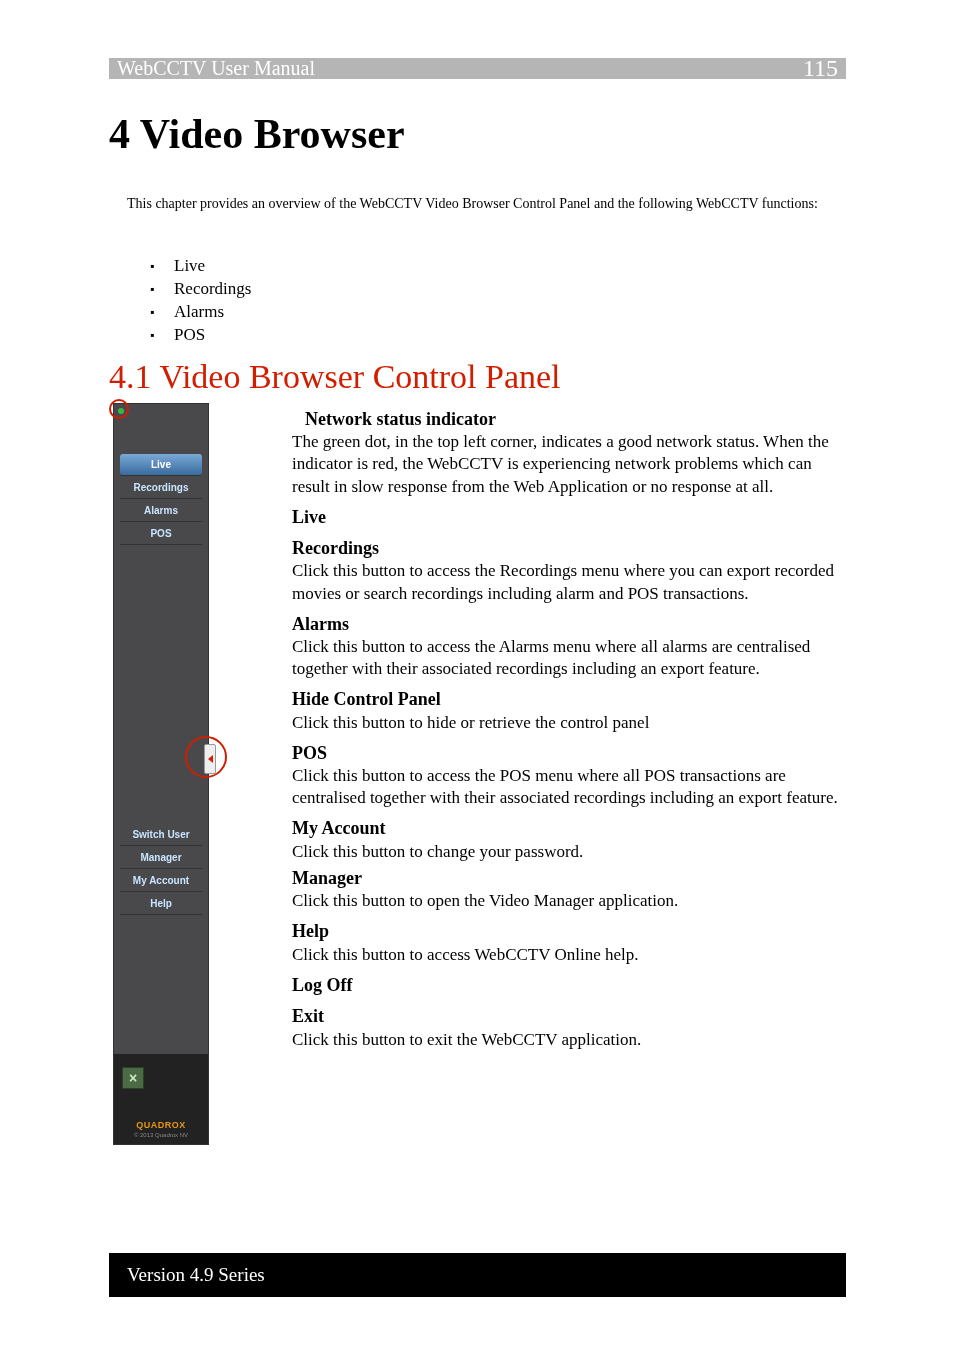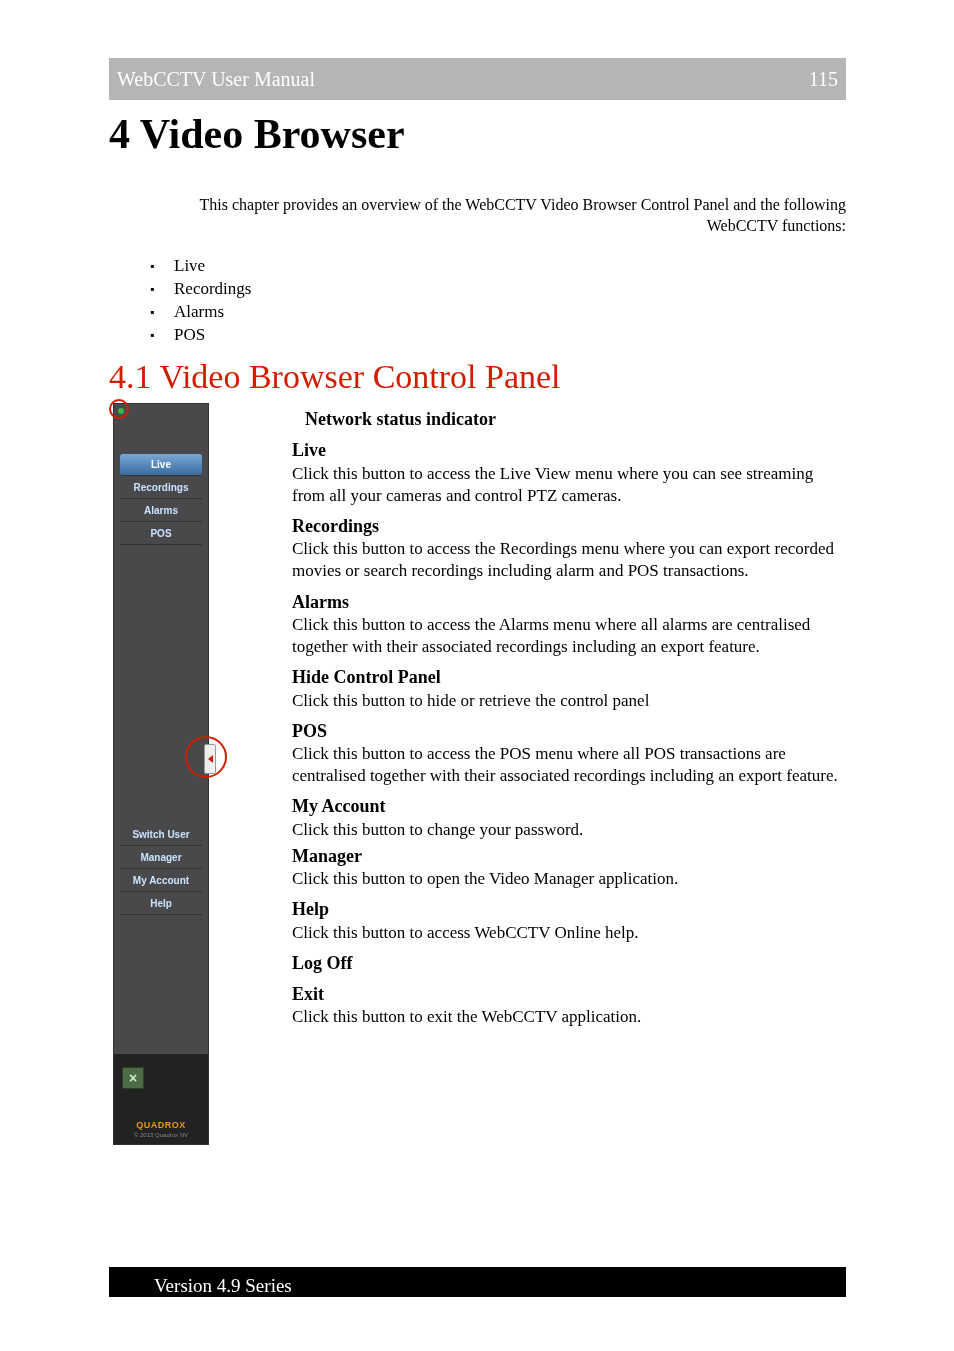--- a/index.html
+++ b/index.html
@@ -9,50 +9,49 @@
     color: #000000;
     width: 954px;
     height: 1351px;
     position: relative;
   }
   .header-bar {
     position: absolute;
     top: 58px;
     left: 109px;
     right: 108px;
-    height: 42px;
+    height: 21px;
     background: #b5b5b5;
     display: flex;
     align-items: center;
     justify-content: space-between;
     padding: 0 8px;
   }
   .header-title {
     color: #ffffff;
     font-size: 20px;
   }
   .header-page {
     color: #ffffff;
-    font-size: 20px;
+    font-size: 24px;
   }
   .chapter-title {
     position: absolute;
     top: 110px;
     left: 109px;
     font-size: 42px;
     font-weight: bold;
   }
   .intro-text {
     position: absolute;
     top: 195px;
     left: 127px;
     right: 108px;
-    font-size: 16px;
+    font-size: 14px;
     line-height: 1.3;
-    text-align: right;
   }
   .bullet-list {
     position: absolute;
     top: 255px;
     left: 150px;
     font-size: 17px;
     line-height: 1.35;
   }
   .bullet-list li {
     list-style: none;
@@ -224,25 +223,25 @@
     font-size: 18px;
     margin-top: 8px;
   }
   .desc-heading.first { margin-top: 0; margin-left: 13px; }
   .desc-body { margin-bottom: 4px; }
   .footer-bar {
     position: absolute;
     bottom: 54px;
     left: 109px;
     right: 108px;
-    height: 30px;
+    height: 44px;
     background: #000000;
     display: flex;
-    align-items: flex-end;
-    padding-left: 45px;
+    align-items: center;
+    padding-left: 18px;
   }
   .footer-text {
     color: #ffffff;
     font-size: 19px;
   }
 </style>
 </head>
 <body>
 
 <div class="header-bar">
@@ -286,23 +285,23 @@
 
   <div class="cp-logo-area">
     <div class="cp-exit-icon">×</div>
     <span class="cp-logo">QUADROX</span>
     <span class="cp-copyright">© 2013 Quadrox NV</span>
   </div>
 </div>
 
 <div class="desc-area">
   <div class="desc-heading first">Network status indicator</div>
+  <div class="desc-body">The green dot, in the top left corner, indicates a good network status. When the indicator is red, the WebCCTV is experiencing network problems which can result in slow response from the Web Application or no response at all.</div>
 
   <div class="desc-heading">Live</div>
-  <div class="desc-body">Click this button to access the Live View menu where you can see streaming from all your cameras and control PTZ cameras.</div>
 
   <div class="desc-heading">Recordings</div>
   <div class="desc-body">Click this button to access the Recordings menu where you can export recorded movies or search recordings including alarm and POS transactions.</div>
 
   <div class="desc-heading">Alarms</div>
   <div class="desc-body">Click this button to access the Alarms menu where all alarms are centralised together with their associated recordings including an export feature.</div>
 
   <div class="desc-heading">Hide Control Panel</div>
   <div class="desc-body">Click this button to hide or retrieve the control panel</div>
 

